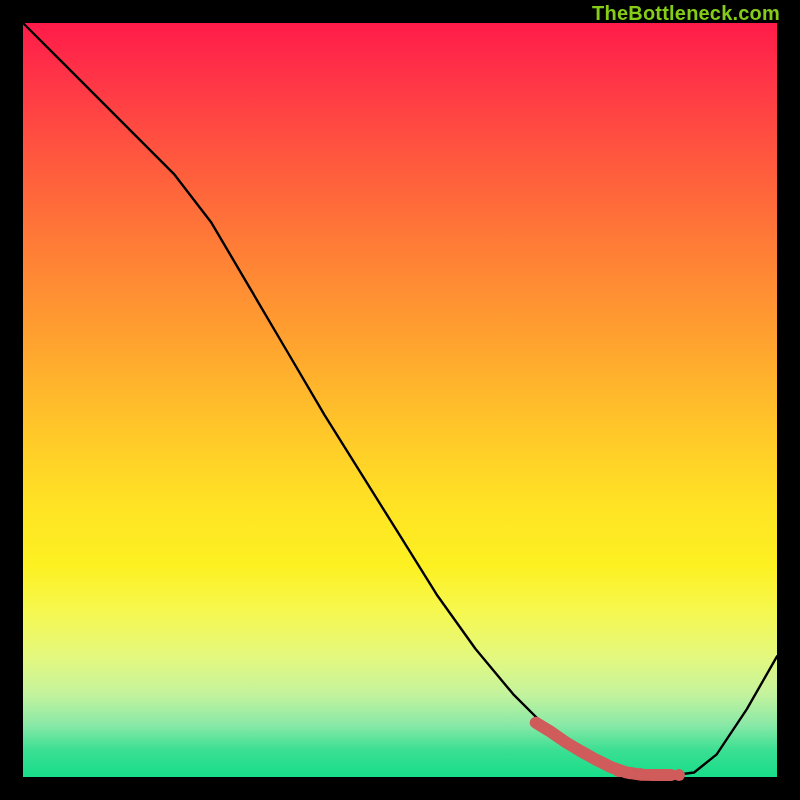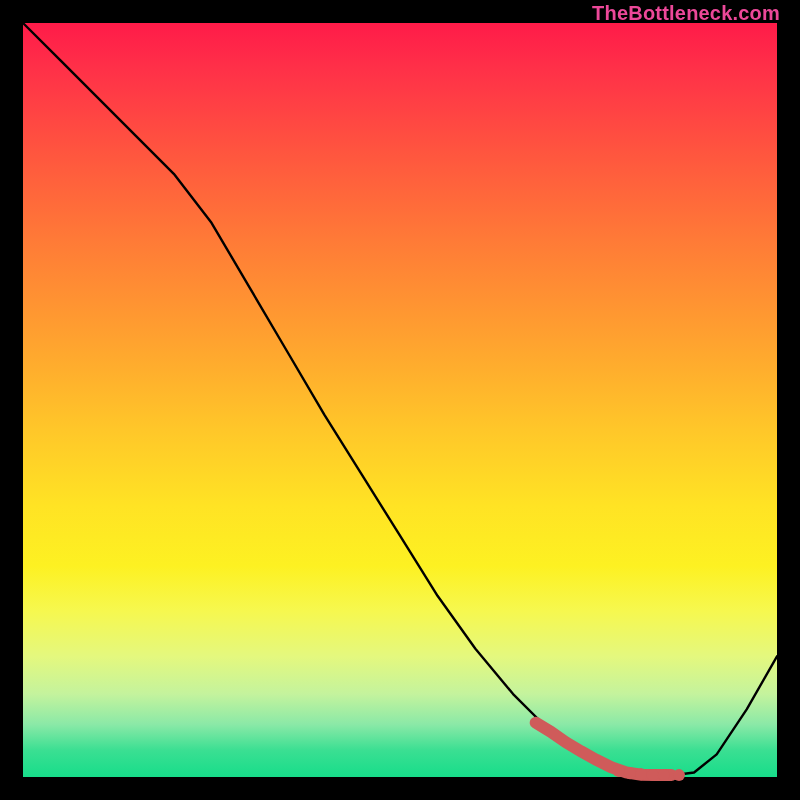--- a/index.html
+++ b/index.html
@@ -49,21 +49,21 @@
     left: 0;
     top: 0;
     width: 754px;
     height: 754px;
     overflow: visible;
   }
   .watermark {
     position: absolute;
     top: 2px;
     right: 20px;
-    color: #ec4899;
+    color: #84cc16;
     font-size: 20px;
     font-weight: 600;
     letter-spacing: 0.2px;
     user-select: none;
   }
 </style>
 </head>
 <body>
 
 <div class="watermark">TheBottleneck.com</div>

